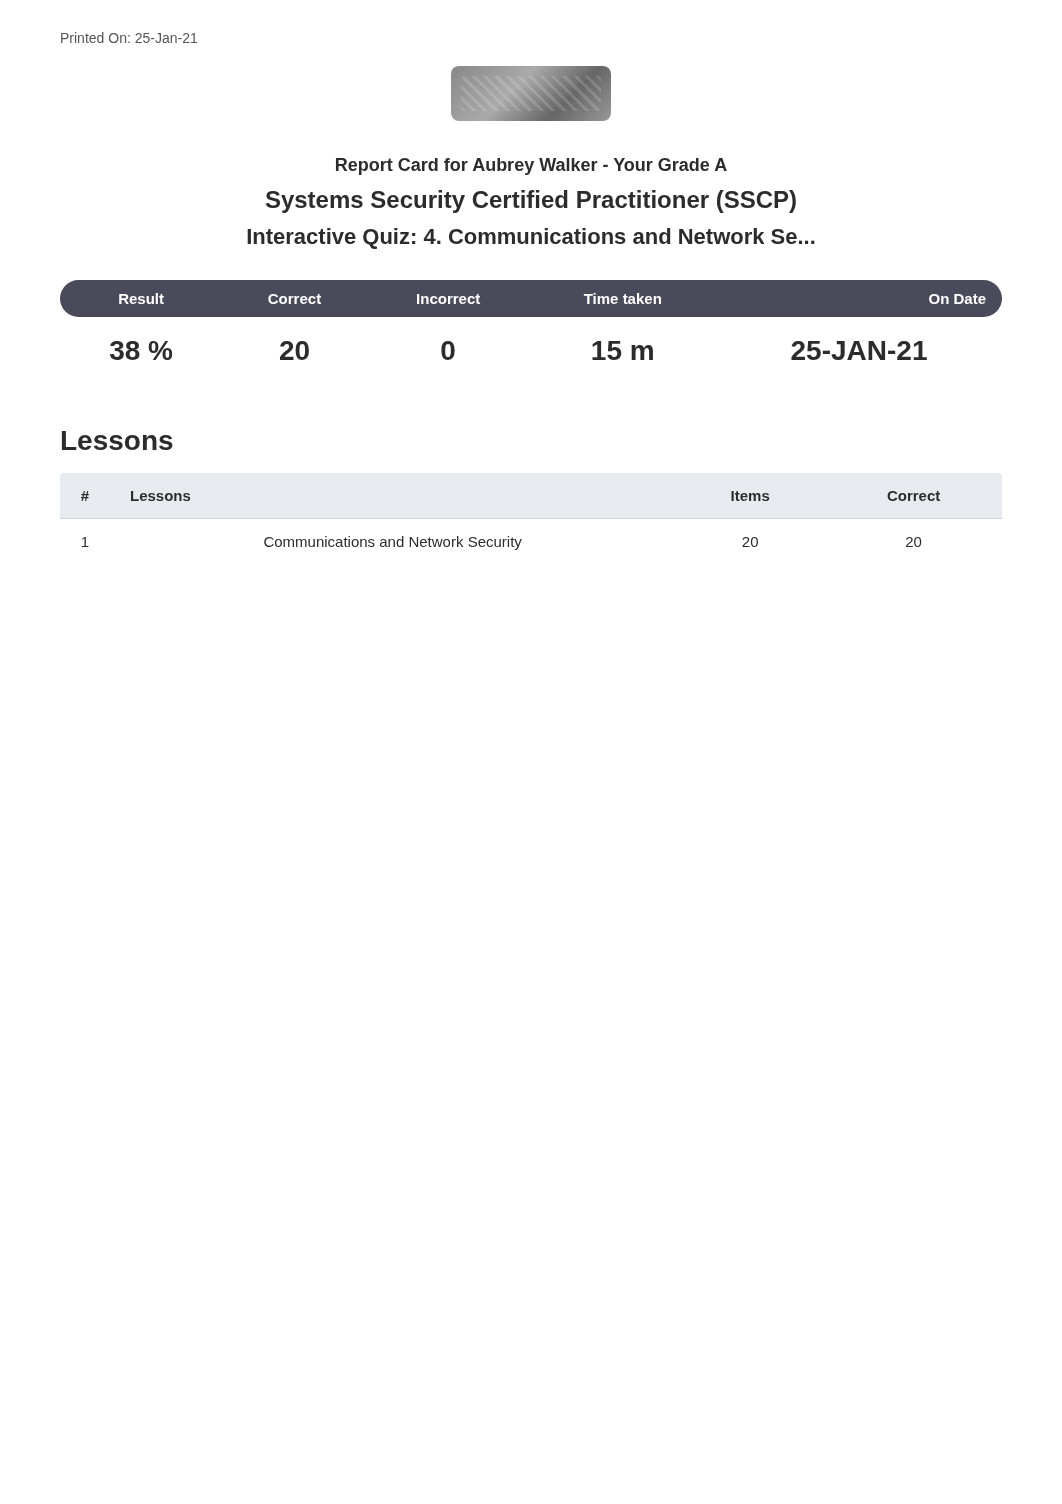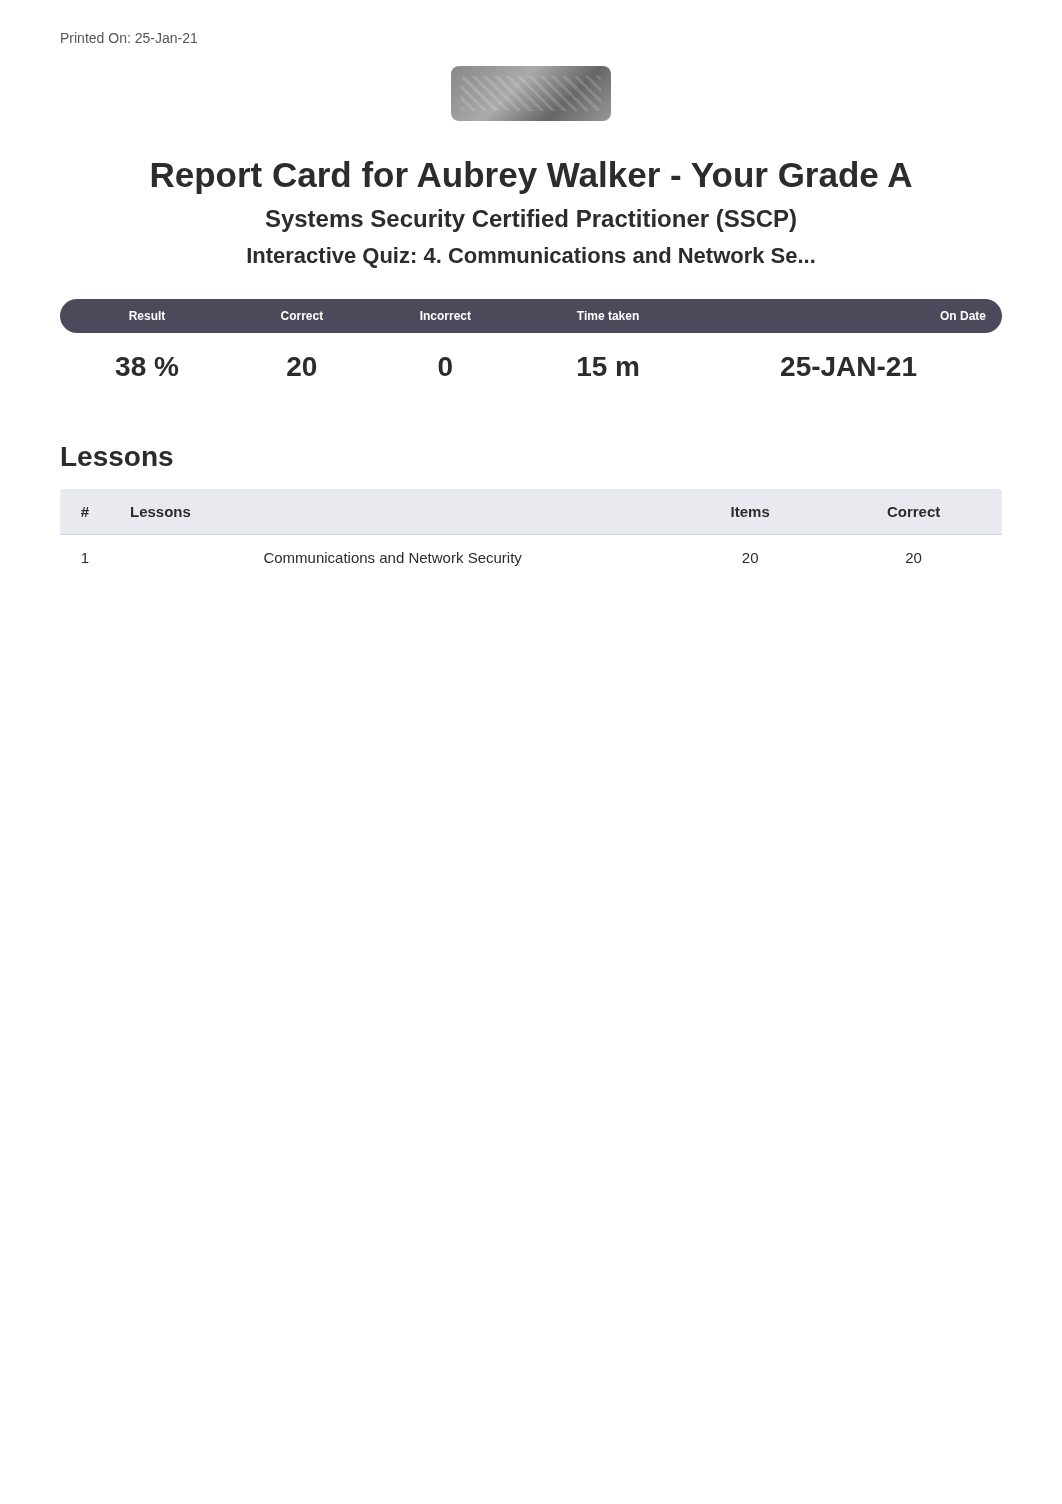--- a/index.html
+++ b/index.html
@@ -47,21 +47,21 @@
         rgba(255,255,255,0.15) 0px,
         rgba(255,255,255,0.15) 3px,
         transparent 3px,
         transparent 8px
       );
       border-radius: 4px;
     }
 
     .report-title {
       text-align: center;
-      font-size: 35px;
+      font-size: 18px;
       font-weight: bold;
       color: #2c2c2c;
       margin-bottom: 10px;
     }
 
     .report-subtitle {
       text-align: center;
       font-size: 24px;
       font-weight: bold;
       color: #2c2c2c;
@@ -79,21 +79,21 @@
     .summary-table {
       width: 100%;
       border-collapse: separate;
       border-spacing: 0;
       margin-bottom: 40px;
     }
 
     .summary-table thead tr th {
       background: #4a4a5a;
       color: #ffffff;
-      font-size: 12px;
+      font-size: 15px;
       font-weight: bold;
       padding: 10px 16px;
       text-align: center;
     }
 
     .summary-table thead tr th:first-child {
       border-radius: 20px 0 0 20px;
     }
 
     .summary-table thead tr th:last-child {

